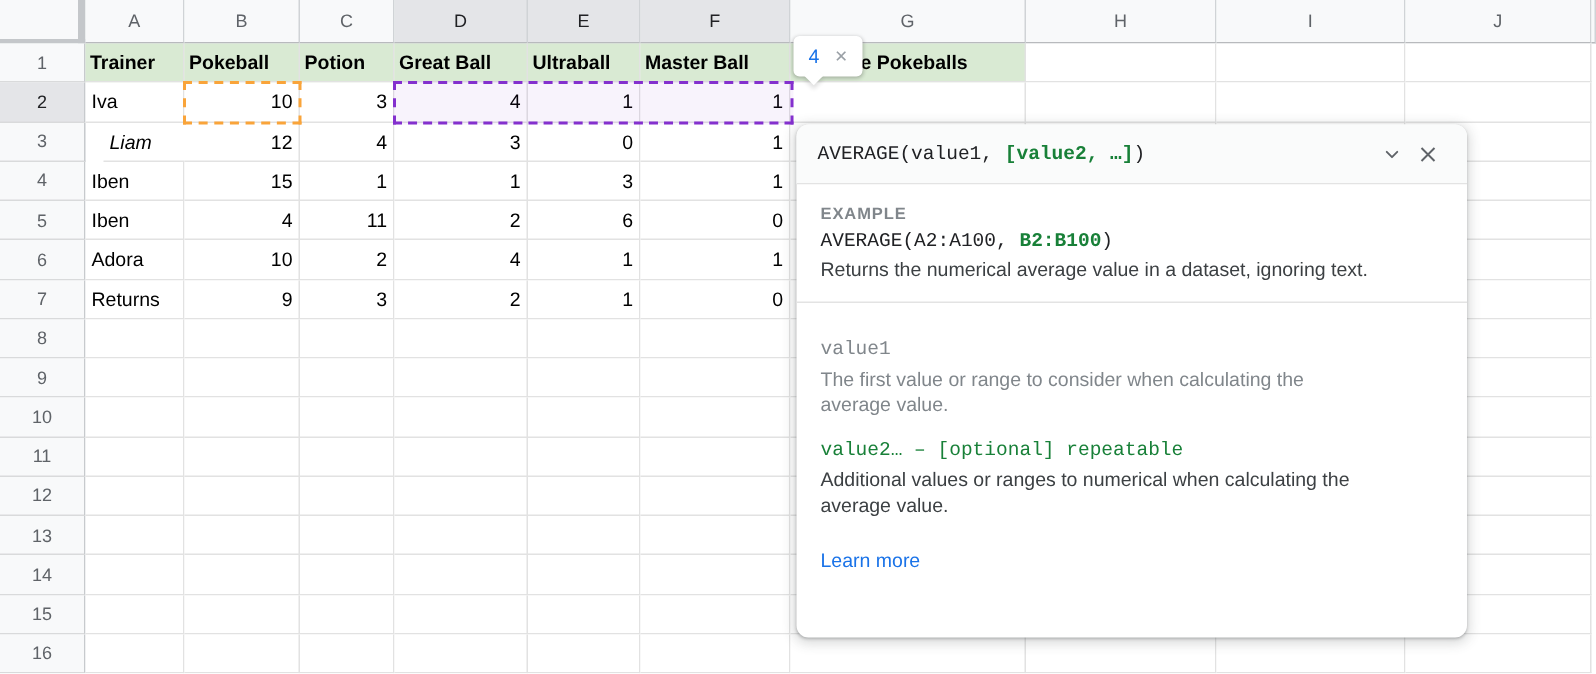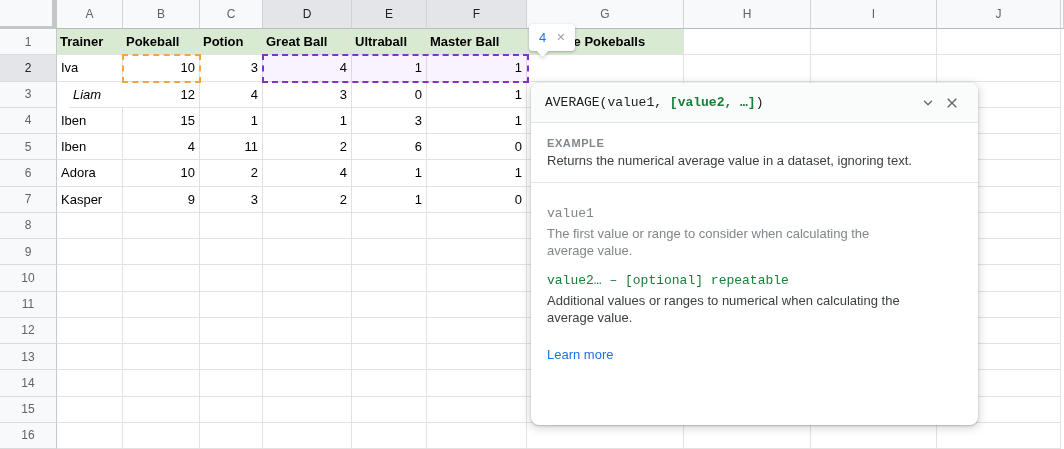--- a/index.html
+++ b/index.html
@@ -190,21 +190,21 @@
       <div class="cell txt" style="left: 57px; width: 66px; top: 160.25px; height: 26.25px;">Adora</div>
       <div class="cell num" style="left: 123px; width: 77px; top: 160.25px; height: 26.25px;">10</div>
       <div class="cell num" style="left: 200px; width: 63px; top: 160.25px; height: 26.25px;">2</div>
       <div class="cell num" style="left: 263px; width: 89px; top: 160.25px; height: 26.25px;">4</div>
       <div class="cell num" style="left: 352px; width: 75px; top: 160.25px; height: 26.25px;">1</div>
       <div class="cell num" style="left: 427px; width: 100px; top: 160.25px; height: 26.25px;">1</div>
       <div class="cell" style="left: 527px; width: 157px; top: 160.25px; height: 26.25px;"></div>
       <div class="cell" style="left: 684px; width: 127px; top: 160.25px; height: 26.25px;"></div>
       <div class="cell" style="left: 811px; width: 126px; top: 160.25px; height: 26.25px;"></div>
       <div class="cell" style="left: 937px; width: 124px; top: 160.25px; height: 26.25px;"></div>
-      <div class="cell txt" style="left: 57px; width: 66px; top: 186.5px; height: 26.25px;">Kasper</div>
+      <div class="cell txt" style="left: 57px; width: 66px; top: 186.5px; height: 26.25px;">Returns</div>
       <div class="cell num" style="left: 123px; width: 77px; top: 186.5px; height: 26.25px;">9</div>
       <div class="cell num" style="left: 200px; width: 63px; top: 186.5px; height: 26.25px;">3</div>
       <div class="cell num" style="left: 263px; width: 89px; top: 186.5px; height: 26.25px;">2</div>
       <div class="cell num" style="left: 352px; width: 75px; top: 186.5px; height: 26.25px;">1</div>
       <div class="cell num" style="left: 427px; width: 100px; top: 186.5px; height: 26.25px;">0</div>
       <div class="cell" style="left: 527px; width: 157px; top: 186.5px; height: 26.25px;"></div>
       <div class="cell" style="left: 684px; width: 127px; top: 186.5px; height: 26.25px;"></div>
       <div class="cell" style="left: 811px; width: 126px; top: 186.5px; height: 26.25px;"></div>
       <div class="cell" style="left: 937px; width: 124px; top: 186.5px; height: 26.25px;"></div>
       <div class="cell" style="left: 57px; width: 66px; top: 212.75px; height: 26.25px;"></div>
@@ -317,20 +317,21 @@
           </svg>
       </span>
       <span class="icon-btn">
         <svg viewBox="0 0 24 24" width="16" height="16">
             <path d="M5.5 5.5l13 13M18.5 5.5l-13 13" fill="none" stroke="#5f6368" stroke-width="2"></path>
           </svg>
       </span>
     </div>
     <div class="popup-body">
       <div class="section-label">EXAMPLE</div>
+      <div class="code-line" id="example-line"><span style="white-space: pre;">AVERAGE(A2:A100, </span><span class="green" style="white-space: pre;">B2:B100</span><span style="white-space: pre;">)</span></div>
       <div class="about-text">Returns the numerical average value in a dataset, ignoring text.</div>
       <div class="divider"></div>
       <div class="param-name">value1</div>
       <div class="param-desc">The first value or range to consider when calculating the average value.</div>
       <div class="param-name green2">value2… – [optional] repeatable</div>
       <div class="param-desc dark">Additional values or ranges to numerical when calculating the average value.</div>
       <a class="learn-more">Learn more</a>
     </div>
   </div>
 

